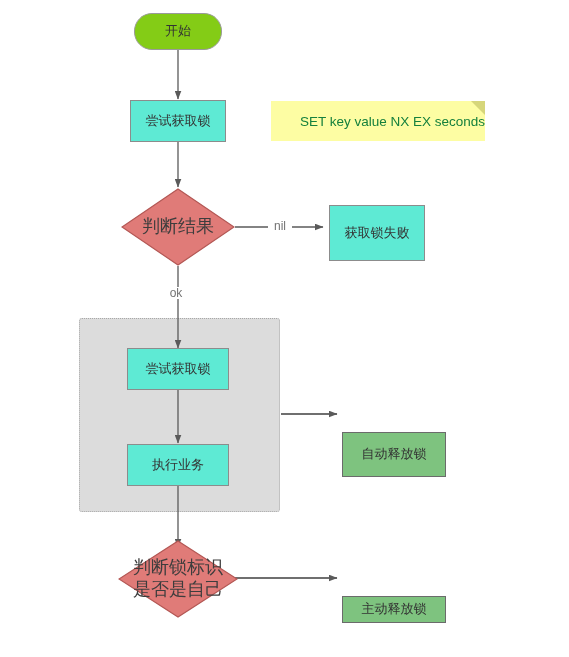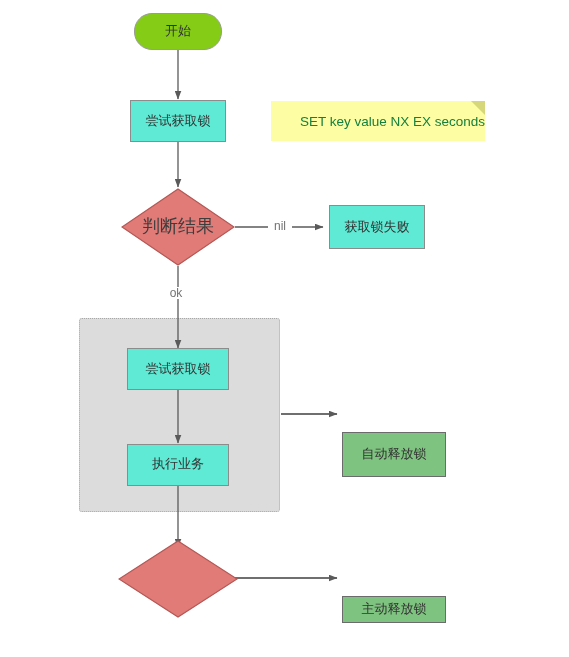--- a/index.html
+++ b/index.html
@@ -158,41 +158,43 @@
 
   <div class="node node-decision" style="left:121px; top:188px; width:114px; height:78px;">
     <svg class="diamond-shape" viewBox="0 0 114 78" preserveAspectRatio="none">
       <polygon points="57,1 113,39 57,77 1,39" fill="#e07b78" stroke="#b35754" stroke-width="1.2"></polygon>
     </svg>
     <span class="diamond-label">判断结果</span>
   </div>
 
   <div class="edge-label" style="left:268px; top:220px; width:20px;">nil</div>
 
-  <div class="node node-process" style="left:329px; top:205px; width:96px; height:44px;">
+  <div class="node node-process" style="left:329px; top:205px; width:96px; height:56px;">
     <span>获取锁失败</span>
   </div>
 
   <div class="edge-label" style="left:163px; top:287px; width:22px;">ok</div>
 
   <div class="node node-process" style="left:127px; top:348px; width:102px; height:42px;">
     <span>尝试获取锁</span>
   </div>
 
-  <div class="node node-process" style="left:127px; top:444px; width:102px; height:42px;font-family:Liberation Mono, monospace;">
+  <div class="node node-process" style="left:127px; top:444px; width:102px; height:42px;">
     <span>执行业务</span>
   </div>
 
   <div class="node node-green" style="left:342px; top:392px; width:104px; height:45px;">
     <span>自动释放锁</span>
   </div>
 
   <div class="node node-decision" style="left:118px; top:540px; width:120px; height:78px;">
     <svg class="diamond-shape" viewBox="0 0 120 78" preserveAspectRatio="none">
       <polygon points="60,1 119,39 60,77 1,39" fill="#e07b78" stroke="#b35754" stroke-width="1.2"></polygon>
     </svg>
+    <span class="diamond-label">判断锁标识
+是否是自己</span>
   </div>
 
   <div class="node node-green" style="left:342px; top:556px; width:104px; height:27px;">
     <span>主动释放锁</span>
   </div>
 
 </div>
 
 </body></html>

